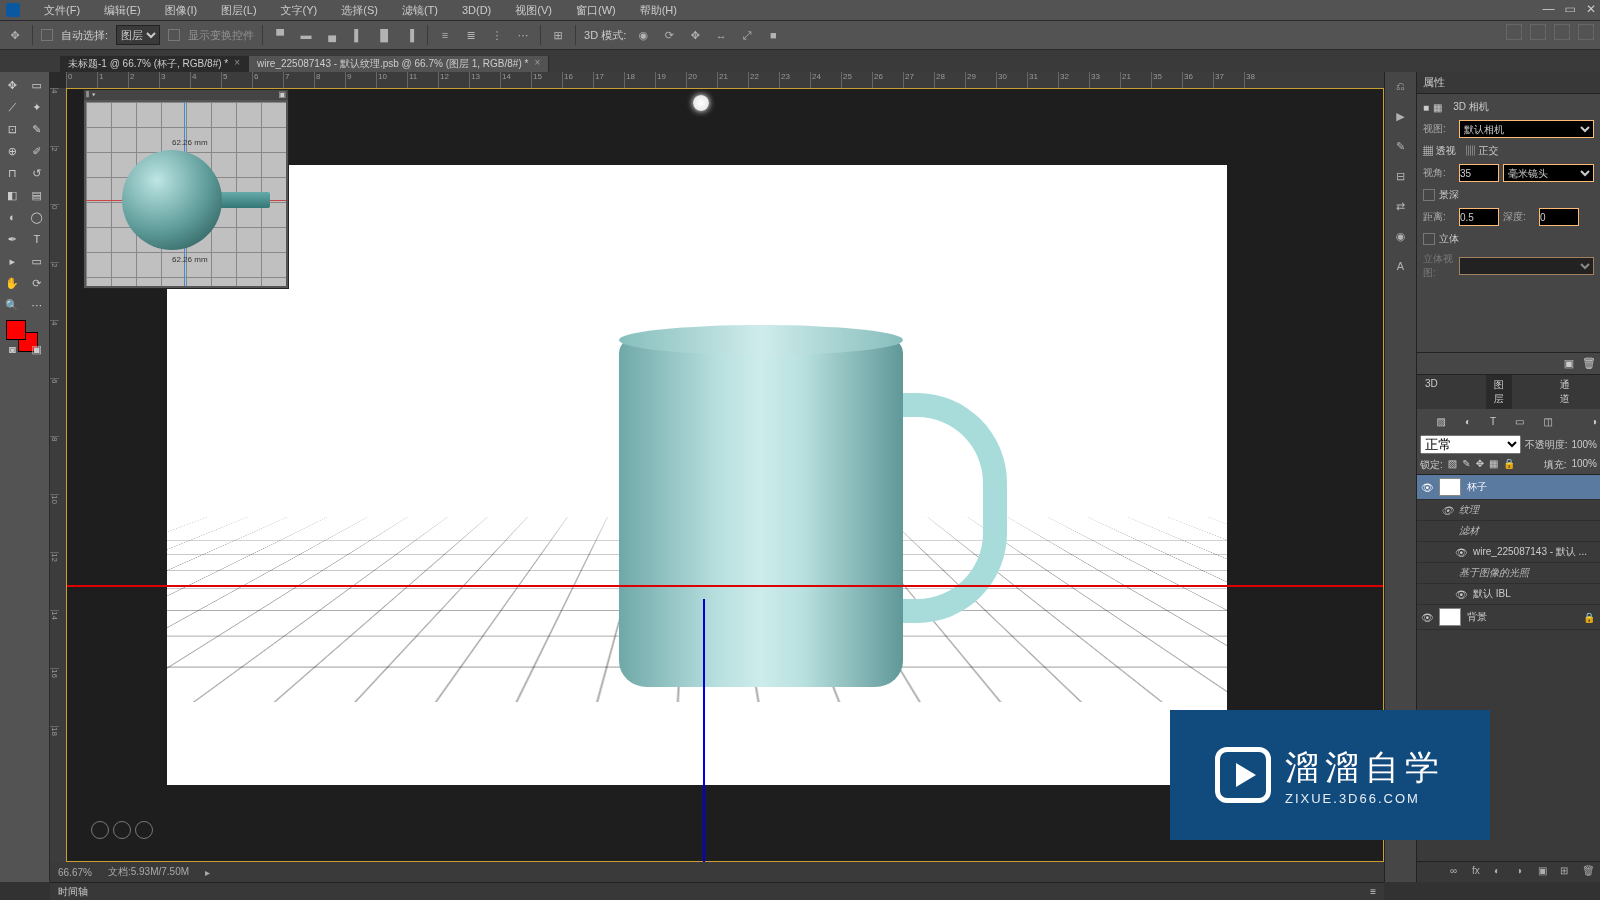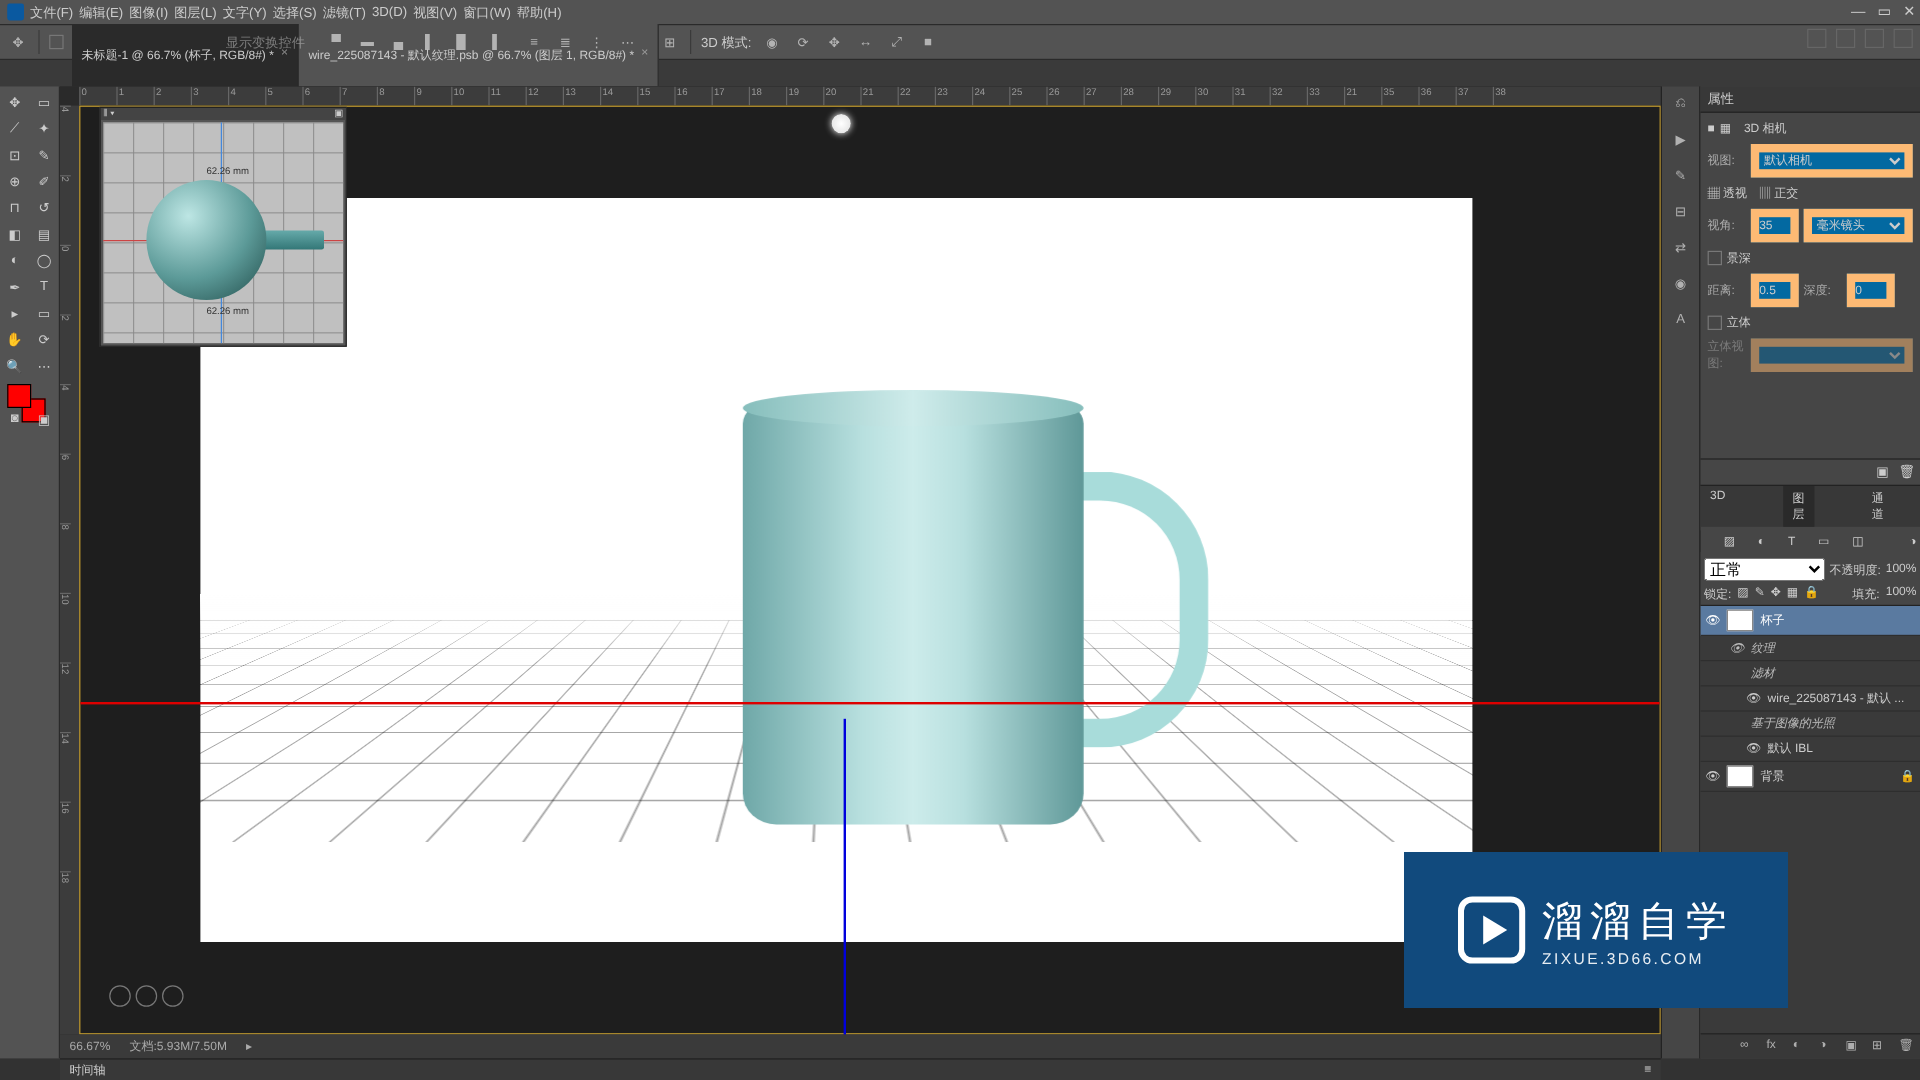--- a/index.html
+++ b/index.html
@@ -1,29 +1,29 @@
 <!DOCTYPE html>
 <html><head>
 <meta charset="utf-8">
 <style>
 * { margin:0; padding:0; box-sizing:border-box; font-family:"Microsoft YaHei",sans-serif; }
 body { background:#323232; color:#ccc; font-size:11px; overflow:hidden; width:1600px; height:900px; position:relative; }
-.menubar { background:#535353; height:20px; display:flex; align-items:center; padding:0 6px; gap:5px; }
+.menubar { background:#535353; height:20px; display:flex; align-items:center; padding:0 6px; gap:24px; }
 .menubar .ps-icon { width:14px; height:14px; background:#0a59a0; border-radius:2px; }
 .menubar span { cursor:default; }
 .winctrl { position:absolute; right:4px; top:2px; display:flex; gap:10px; font-size:12px; }
 .optbar { background:#535353; height:30px; border-top:1px solid #2a2a2a; border-bottom:1px solid #2a2a2a; display:flex; align-items:center; padding:0 6px; gap:8px; }
 .optbar .sep { width:1px; height:20px; background:#3a3a3a; }
 .optbar .ic { width:18px; height:18px; display:flex; align-items:center; justify-content:center; opacity:.8; }
 .optbar select { background:#3a3a3a; color:#ccc; border:1px solid #222; font-size:11px; height:20px; }
 .optbar .lbl { font-size:11px; }
 .opt-right { position:absolute; right:6px; top:24px; display:flex; gap:8px; }
 .opt-right .ic { width:16px; height:16px; border:1px solid #666; }
 .tabbar { background:#3a3a3a; height:22px; display:flex; align-items:flex-end; padding-left:60px; }
-.tab { background:#535353; color:#ccc; padding:19px 8px; font-size:10px; display:flex; gap:6px; border-right:1px solid #2a2a2a; }
+.tab { background:#535353; color:#ccc; padding:1px 8px; font-size:10px; display:flex; gap:6px; border-right:1px solid #2a2a2a; }
 .tab.active { background:#2a2a2a; }
 .tab .x { opacity:.6; }
 .main { position:absolute; left:0; top:72px; right:0; bottom:18px; display:flex; }
 .toolbox { width:50px; background:#535353; border-right:1px solid #2a2a2a; display:grid; grid-template-columns:1fr 1fr; grid-auto-rows:22px; padding-top:2px; }
 .toolbox .tl { display:flex; align-items:center; justify-content:center; position:relative; }
 .color-swatch { grid-column:1/3; height:38px; position:relative; }
 .color-swatch .fg { position:absolute; left:6px; top:4px; width:20px; height:20px; background:#f00; border:1px solid #000; }
 .color-swatch .bg { position:absolute; left:18px; top:16px; width:20px; height:20px; background:#f00; border:1px solid #000; }
 .canvas-wrap { flex:1; position:relative; background:#2a2a2a; overflow:hidden; }
 .ruler-h { position:absolute; left:16px; top:0; right:0; height:16px; background:#3c3c3c; display:flex; font-size:8px; color:#999; overflow:hidden; }
@@ -50,21 +50,21 @@
 .mini-panel .rline { position:absolute; left:0; top:98px; width:100%; height:1px; background:#c44; }
 .mini-panel .bline { position:absolute; left:98px; top:0; width:1px; height:100%; background:#48d; }
 .zoombar { position:absolute; left:0; bottom:0; right:0; height:20px; background:#3a3a3a; display:flex; align-items:center; padding:0 8px; gap:16px; font-size:10px; color:#aaa; }
 .panel-strip { width:32px; background:#464646; border-left:1px solid #222; display:flex; flex-direction:column; align-items:center; padding-top:4px; gap:10px; }
 .panel-strip .pic { width:20px; height:20px; display:flex; align-items:center; justify-content:center; opacity:.8; }
 .right { width:184px; background:#464646; display:flex; flex-direction:column; border-left:1px solid #222; }
 .panel-title { background:#383838; padding:3px 6px; font-size:11px; border-bottom:1px solid #222; }
 .prop-body { padding:6px; flex:0 0 auto; }
 .prop-row { display:flex; align-items:center; gap:4px; margin-bottom:6px; font-size:10px; }
 .prop-row .k { width:32px; color:#aaa; }
-.prop-row select,.prop-row input { background:#0369a1; color:#ccc; border:7px solid #fdba74; font-size:10px; height:28px; flex:1; min-width:0; }
+.prop-row select,.prop-row input { background:#000000; color:#ccc; border:1px solid #fdba74; font-size:10px; height:18px; flex:1; min-width:0; }
 .prop-row input { width:40px; flex:0 0 40px; }
 .tabset { display:flex; background:#383838; border-top:1px solid #222;gap:40px; }
 .tabset span { padding:3px 8px; font-size:10px; }
 .tabset span.on { background:#2a2a2a; }
 .layers { flex:1; display:flex; flex-direction:column; font-size:10px; overflow:hidden; }
 .layers .filter-row { display:flex; align-items:center; gap:19px; padding:3px;justify-content:flex-end; }
 .layers .filter-row select{ background:#333; color:#ccc; border:1px solid #222; font-size:10px; height:18px; }
 .layers .mode-row { display:flex; align-items:center; gap:4px; padding:2px 3px; }
 .layers .lock-row { display:flex; align-items:flex-start; gap:5px; padding:2px 3px; border-bottom:1px solid #222; }
 .layers .list { flex:1; background:#3a3a3a; }

